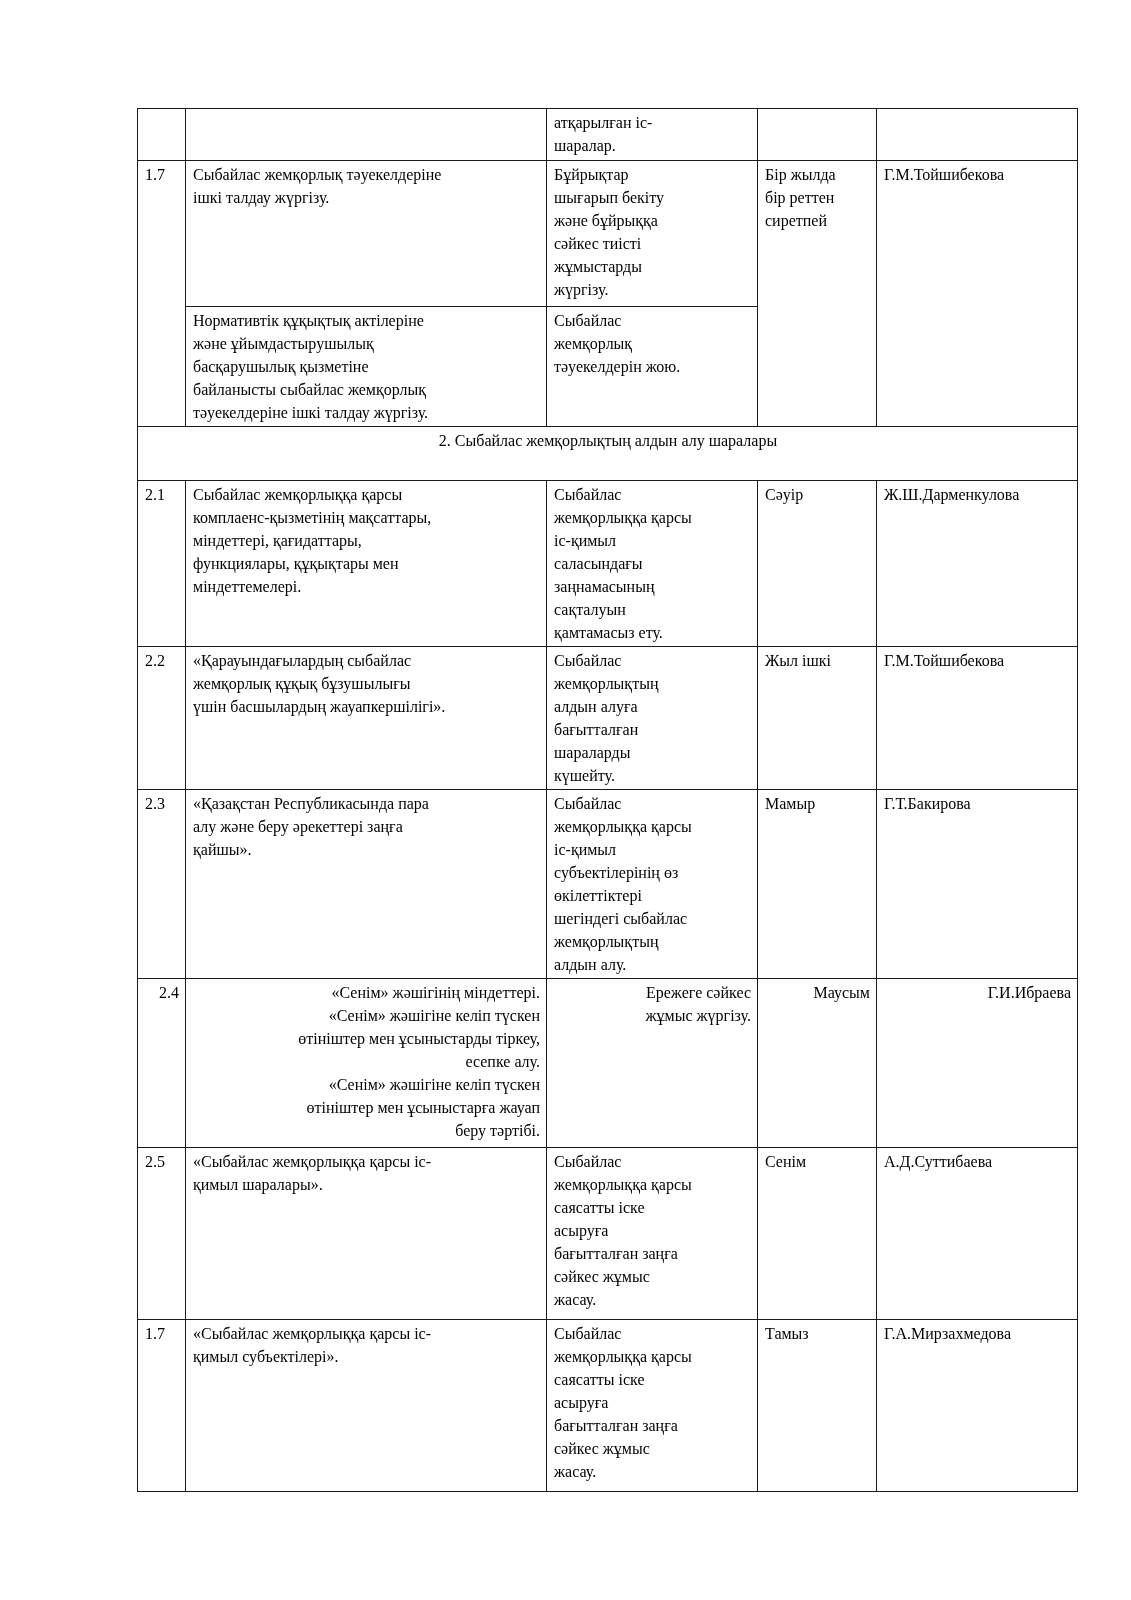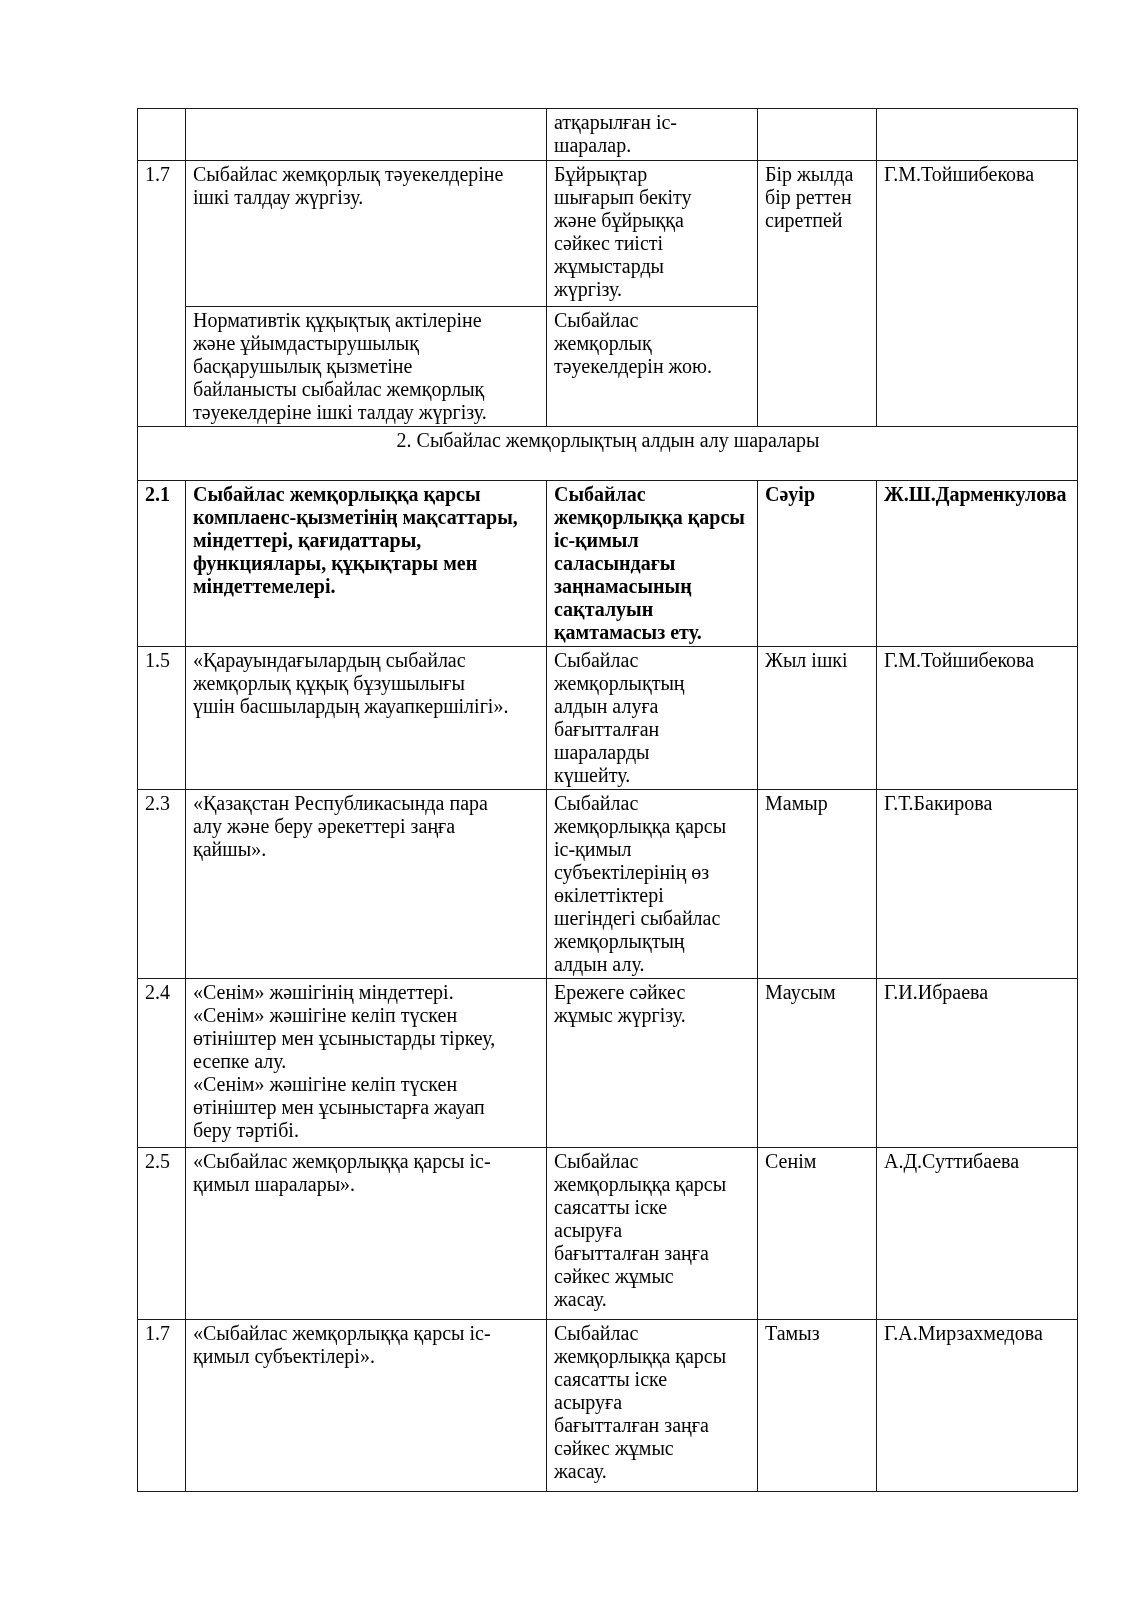--- a/index.html
+++ b/index.html
@@ -17,21 +17,21 @@
     left: 137px;
     top: 108px;
     width: 940px;
     border-collapse: collapse;
     table-layout: fixed;
   }
   table.doc-table td {
     border: 1.4px solid #1a1a1a;
     vertical-align: top;
     padding: 2px 6px 2px 7px;
-    font-size: 20px;
+    font-size: 16px;
     line-height: 23px;
     white-space: pre-line;
     word-wrap: break-word;
   }
   td.cell-num { padding-left: 6px; margin-top: 41px; }
   td.section-cell {
     font-weight: normal;
     text-align: center;
     white-space: normal;
     padding-top: 8px;
@@ -84,40 +84,40 @@
 тәуекелдеріне ішкі талдау жүргізу.</td>
         <td>Сыбайлас
 жемқорлық
 тәуекелдерін жою.</td>
       </tr>
 
       <tr style="height:54px;">
         <td class="section-cell" colspan="5">2. Сыбайлас жемқорлықтың алдын алу шаралары</td>
       </tr>
 
-      <tr style="height:120px;font-weight:bold;">
+      <tr style="height:120px;">
         <td class="cell-num">2.1</td>
         <td>Сыбайлас жемқорлыққа қарсы
 комплаенс-қызметінің мақсаттары,
 міндеттері, қағидаттары,
 функциялары, құқықтары мен
 міндеттемелері.</td>
         <td>Сыбайлас
 жемқорлыққа қарсы
 іс-қимыл
 саласындағы
 заңнамасының
 сақталуын
 қамтамасыз ету.</td>
         <td>Сәуір</td>
         <td>Ж.Ш.Дарменкулова</td>
       </tr>
 
       <tr style="height:143px;">
-        <td class="cell-num">1.5</td>
+        <td class="cell-num">2.2</td>
         <td>«Қарауындағылардың сыбайлас
 жемқорлық құқық бұзушылығы
 үшін басшылардың жауапкершілігі».</td>
         <td>Сыбайлас
 жемқорлықтың
 алдын алуға
 бағытталған
 шараларды
 күшейту.</td>
         <td>Жыл ішкі</td>
@@ -134,21 +134,21 @@
 іс-қимыл
 субъектілерінің өз
 өкілеттіктері
 шегіндегі сыбайлас
 жемқорлықтың
 алдын алу.</td>
         <td>Мамыр</td>
         <td>Г.Т.Бакирова</td>
       </tr>
 
-      <tr style="height:169px;">
+      <tr style="height:169px;text-align:right;">
         <td class="cell-num">2.4</td>
         <td>«Сенім» жәшігінің міндеттері.
 «Сенім» жәшігіне келіп түскен
 өтініштер мен ұсыныстарды тіркеу,
 есепке алу.
 «Сенім» жәшігіне келіп түскен
 өтініштер мен ұсыныстарға жауап
 беру тәртібі.</td>
         <td>Ережеге сәйкес
 жұмыс жүргізу.</td>

